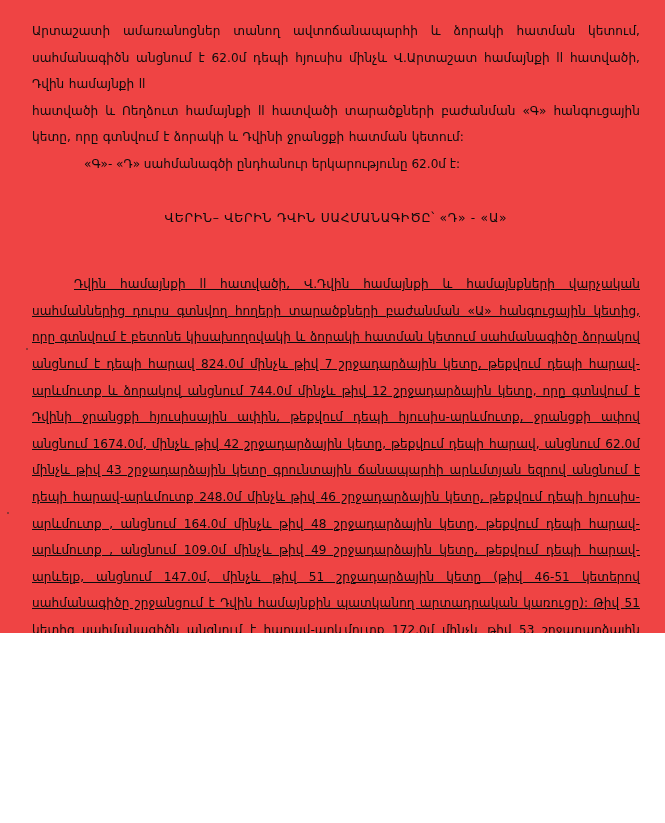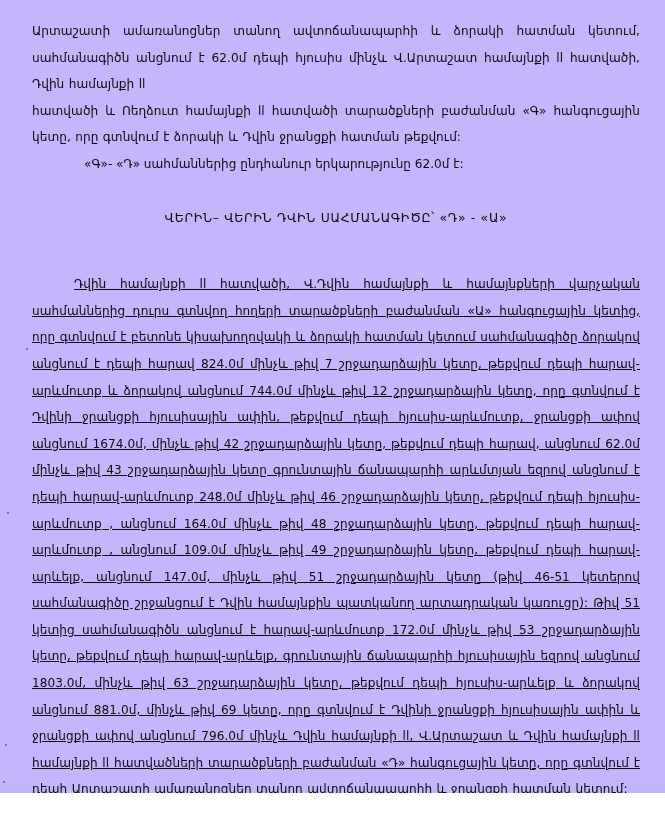--- a/index.html
+++ b/index.html
@@ -4,22 +4,22 @@
 <title>Scanned Document</title>
 <style>
   html, body {
     margin: 0;
     padding: 0;
     background: #ffffff;
   }
   .page {
     position: relative;
     width: 665px;
-    height: 793px;
-    background: #c4b5fd;
+    height: 633px;
+    background: #ef4444;
     overflow: hidden;
     font-family: "DejaVu Sans", "Liberation Sans", sans-serif;
     color: #0b0b0b;
   }
   .doc-body {
     position: absolute;
     left: 32px;
     top: 18px;
     width: 608px;
   }
@@ -69,23 +69,23 @@
 </style>
 </head>
 <body>
 
 <div class="page">
 
   <div class="doc-body">
 
     <p class="para noindent">Արտաշատի ամառանոցներ տանող ավտոճանապարհի և ձորակի հատման կետում, սահմանագիծն անցնում է 62.0մ դեպի հյուսիս մինչև Վ.Արտաշատ համայնքի ll հատվածի, Դվին համայնքի ll</p>
 
-    <p class="para noindent">հատվածի և Ոեղձուտ համայնքի ll հատվածի տարածքների բաժանման «Գ» հանգուցային կետը, որը գտնվում է ձորակի և Դվին ջրանցքի հատման թեքվում:</p>
+    <p class="para noindent">հատվածի և Ոեղձուտ համայնքի ll հատվածի տարածքների բաժանման «Գ» հանգուցային կետը, որը գտնվում է ձորակի և Դվինի ջրանցքի հատման կետում:</p>
 
-    <p class="summary-line">«Գ»- «Դ» սահմաններից ընդհանուր երկարությունը  62.0մ է:</p>
+    <p class="summary-line">«Գ»- «Դ» սահմանագծի ընդհանուր երկարությունը  62.0մ է:</p>
 
     <div class="spacer-md"></div>
 
     <p class="heading">ՎԵՐԻՆ– ՎԵՐԻՆ ԴՎԻՆ ՍԱՀՄԱՆԱԳԻԾԸ՝ «Դ» - «Ա»</p>
 
     <div class="spacer-lg"></div>
 
     <p class="para indent">Դվին համայնքի ll հատվածի, Վ.Դվին համայնքի և համայնքների վարչական սահմաններից դուրս գտնվող հողերի տարածքների բաժանման «Ա» հանգուցային կետից, որը գտնվում է բետոնե կիսախողովակի և ձորակի հատման կետում սահմանագիծը ձորակով անցնում է դեպի հարավ 824.0մ մինչև թիվ 7 շրջադարձային կետը, թեքվում դեպի հարավ-արևմուտք և ձորակով անցնում 744.0մ մինչև թիվ 12 շրջադարձային կետը, որը գտնվում է Դվինի ջրանցքի հյուսիսային ափին, թեքվում դեպի հյուսիս-արևմուտք, ջրանցքի ափով անցնում 1674.0մ, մինչև թիվ 42 շրջադարձային կետը, թեքվում դեպի հարավ, անցնում 62.0մ մինչև թիվ 43 շրջադարձային կետը  գրունտային ճանապարհի արևմտյան եզրով անցնում է դեպի հարավ-արևմուտք 248.0մ մինչև թիվ 46 շրջադարձային կետը, թեքվում դեպի հյուսիս-արևմուտք , անցնում 164.0մ մինչև թիվ 48 շրջադարձային կետը, թեքվում դեպի հարավ-արևմուտք , անցնում 109.0մ մինչև թիվ 49 շրջադարձային կետը, թեքվում դեպի հարավ-արևելք, անցնում 147.0մ, մինչև թիվ 51 շրջադարձային կետը (թիվ 46-51 կետերով սահմանագիծը շրջանցում է Դվին համայնքին պատկանող արտադրական կառուցը): Թիվ 51 կետից սահմանագիծն անցնում է հարավ-արևմուտք 172.0մ մինչև թիվ 53 շրջադարձային կետը, թեքվում դեպի հարավ-արևելք, գրունտային ճանապարհի հյուսիսային եզրով անցնում 1803.0մ, մինչև թիվ 63 շրջադարձային կետը, թեքվում դեպի հյուսիս-արևելք և ձորակով անցնում 881.0մ, մինչև թիվ 69 կետը, որը գտնվում է Դվինի ջրանցքի հյուսիսային ափին  և ջրանցքի ափով անցնում 796.0մ մինչև Դվին համայնքի ll, Վ.Արտաշատ և Դվին համայնքի ll համայնքի ll հատվածների տարածքների բաժանման «Դ» հանգուցային կետը, որը գտնվում է դեպի Արտաշատի ամառանոցներ տանող ավտոճանապարհի և ջրանցքի հատման կետում:</p>
 
     <p class="summary-line">«Դ»- «Ա» սահմանագծի ընդհանուր երկարությունը 7626.0մ է:</p>

